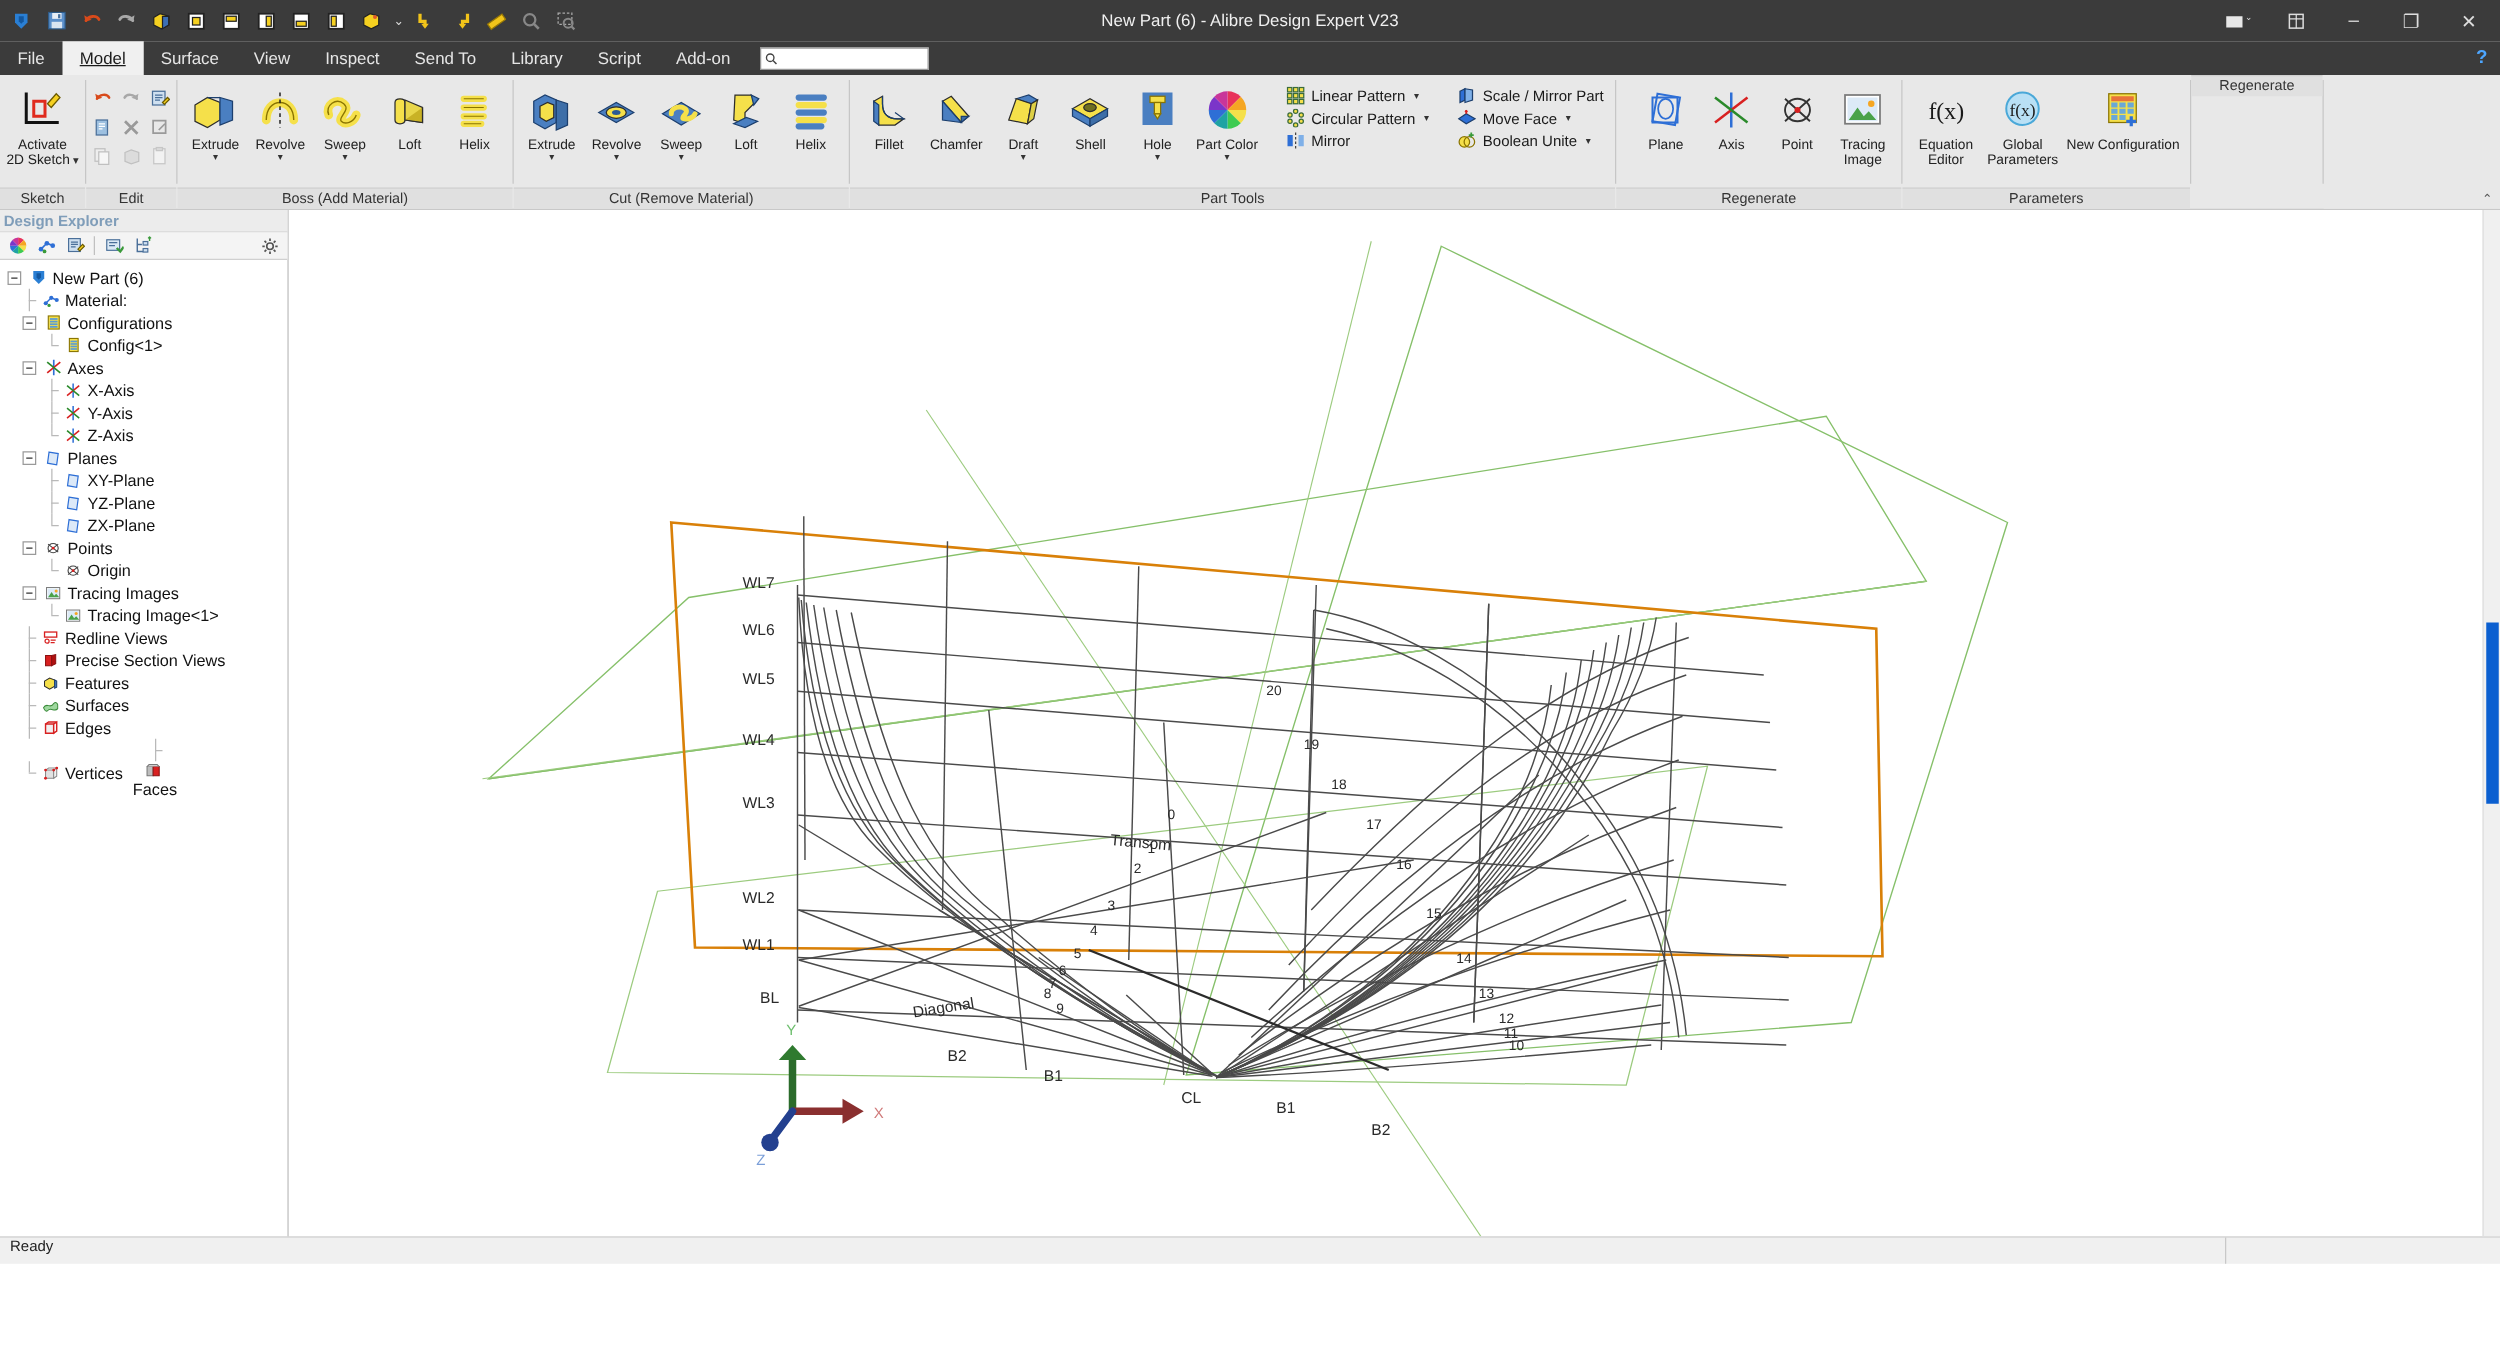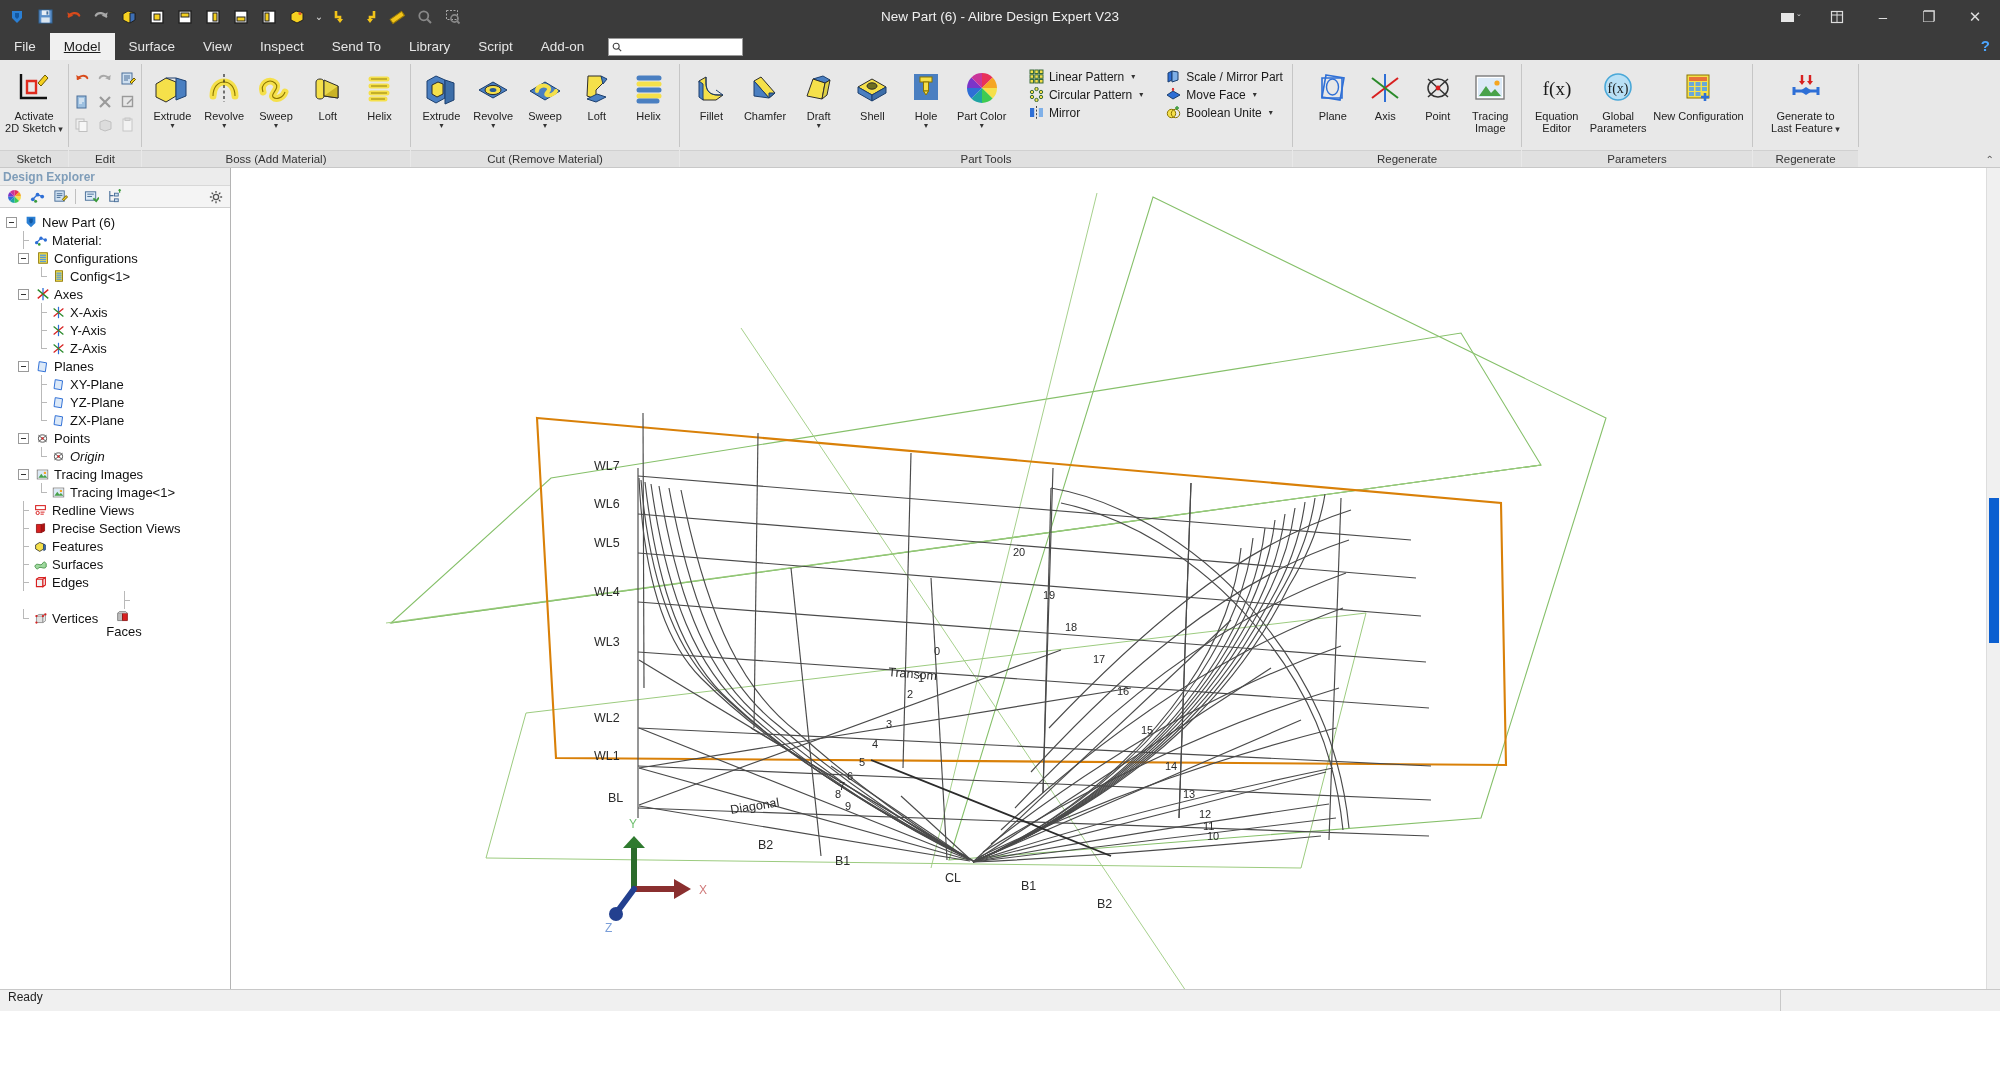--- a/index.html
+++ b/index.html
@@ -710,34 +710,20 @@
             </svg>
         </div>
         <div class="lbl">New Configuration</div>
       </div>
     </div>
     <div class="rgroup-label">Parameters</div>
   </div>
   <div class="vsep"></div>
 
   <div class="rgroup" style="width:105px;">
-    <div class="rgroup-body">
-      <div class="bigbtn" style="width:95px;">
-        <div class="ico">
-          <svg width="40" height="30" viewBox="0 0 40 30">
-            <path d="M16 2v7M24 2v7" stroke="#d82020" stroke-width="2.4"></path>
-            <path d="M13 8l3 4 3-4zM21 8l3 4 3-4z" fill="#d82020"></path>
-            <path d="M8 18h24" stroke="#2e6fd6" stroke-width="3"></path>
-            <path d="M8 14v8M32 14v8" stroke="#2e6fd6" stroke-width="3"></path>
-            <path d="M14 18l6-4 6 4-6 4z" fill="#2e6fd6"></path>
-          </svg>
-        </div>
-        <div class="lbl"><span>Generate to</span><br><span>Last Feature</span><span class="caret" style="font-size:9px;"> ▾</span></div>
-      </div>
-    </div>
     <div class="rgroup-label">Regenerate</div>
   </div>
   <div class="vsep"></div>
   <div class="rgroup" style="flex:1;">
     <div class="rgroup-body"></div>
     <div class="rgroup-label" style="background:#e8e8e8;border-top:none;"></div>
   </div>
   <div style="position:absolute;right:6px;bottom:2px;font-size:10px;color:#555;">⌃</div>
 </div>
 
@@ -959,21 +945,21 @@
           <span style="width:4px;"></span>
         <span class="ticon">
             <svg width="13" height="13" viewBox="0 0 16 16">
               <ellipse cx="8" cy="8" r="5" rx="5" ry="4.5" fill="none" stroke="#444" stroke-width="1.1"></ellipse>
               <path d="M3 4l10 8M13 4L3 12" stroke="#444" stroke-width="1.1"></path>
               <circle cx="8" cy="8" r="1.4" fill="#d82020"></circle>
             </svg>
           </span>
         <span>Points</span>
       </div>
-      <div class="tnode" style="padding-left:30px;font-style:italic;">
+      <div class="tnode" style="padding-left:30px;">
         <span class="tline elbow"></span>
           <span style="width:4px;"></span>
         <span class="ticon">
             <svg width="13" height="13" viewBox="0 0 16 16">
               <ellipse cx="8" cy="8" rx="5" ry="4.5" fill="none" stroke="#444" stroke-width="1.1"></ellipse>
               <path d="M3 4l10 8M13 4L3 12" stroke="#444" stroke-width="1.1"></path>
               <circle cx="8" cy="8" r="1.4" fill="#d82020"></circle>
             </svg>
           </span>
         <span>Origin</span>

